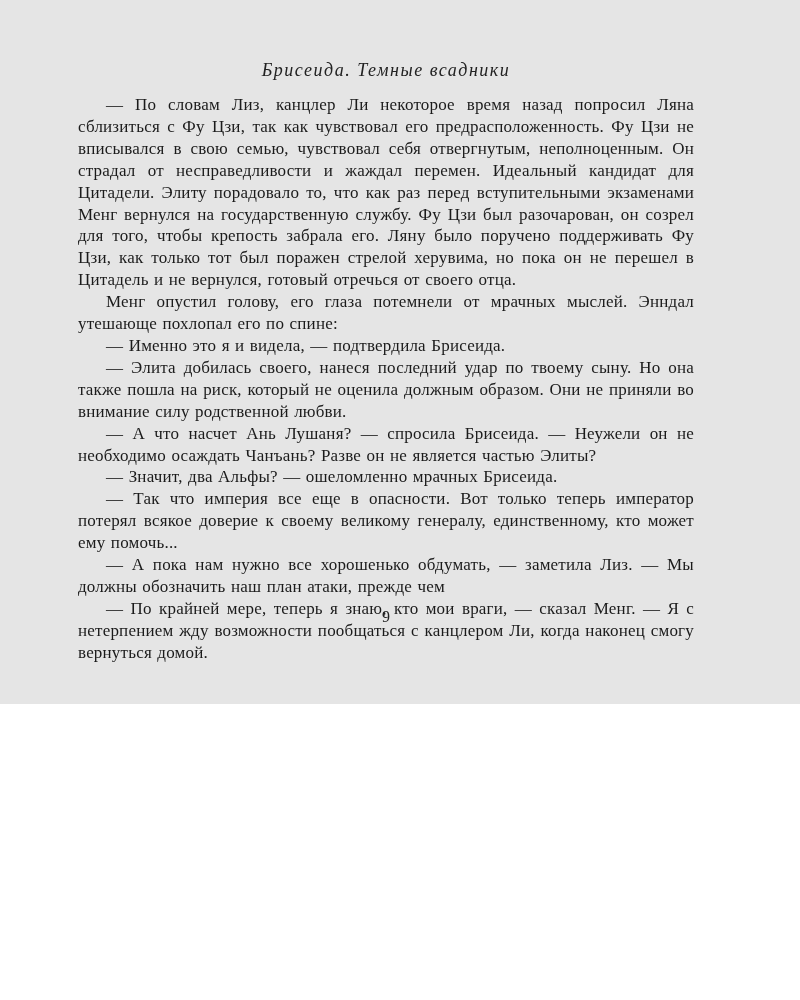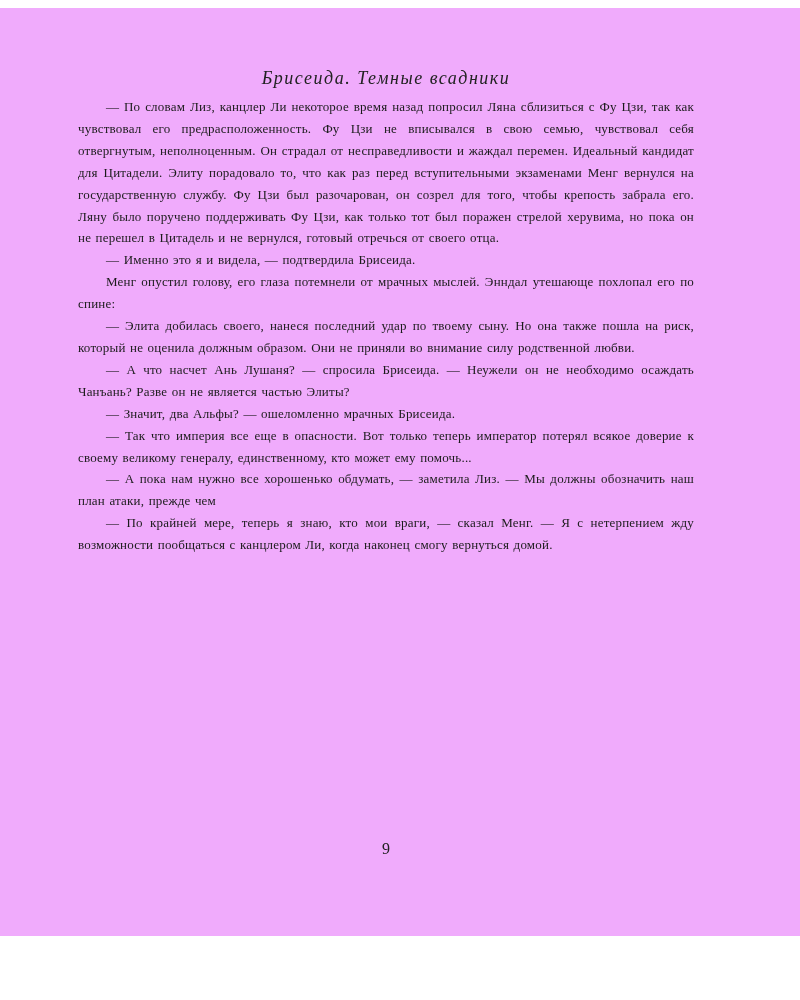--- a/index.html
+++ b/index.html
@@ -3,45 +3,44 @@
 <meta charset="utf-8">
 <style>
   html, body {
     margin: 0;
     padding: 0;
     background: #ffffff;
   }
   .book-page {
     position: relative;
     width: 800px;
-    height: 928px;
-    background: #f0abfc;
+    height: 704px;
+    background: #e5e5e5;
     color: #1b1b1b;
     font-family: "Liberation Serif", "DejaVu Serif", serif;
     box-sizing: border-box;
     overflow: hidden;
-    margin-top: 8px;
   }
   .running-header {
     position: absolute;
     top: 60px;
     left: 78px;
     width: 616px;
     text-align: center;
     font-style: italic;
     font-size: 18px;
     letter-spacing: 1.5px;
     color: #222222;
   }
   .page-text {
     position: absolute;
-    top: 88px;
+    top: 94px;
     left: 78px;
     width: 616px;
-    font-size: 13px;
+    font-size: 17px;
     line-height: 21.9px;
     text-align: justify;
     letter-spacing: 0.2px;
     word-spacing: 1px;
     hyphens: auto;
     -webkit-hyphens: auto;
   }
   .page-text p.para {
     margin: 0;
     padding: 0;
@@ -58,22 +57,22 @@
   }
 </style>
 </head>
 <body>
 
 <div class="book-page">
   <div class="running-header">Брисеида. Темные всадники</div>
 
   <div class="page-text">
       <p class="para">— По словам Лиз, канцлер Ли некоторое время назад попросил Ляна сблизиться с Фу Цзи, так как чувствовал его предрасположенность. Фу Цзи не вписывался в свою семью, чувствовал себя отвергнутым, неполноценным. Он страдал от несправедливости и жаждал перемен. Идеальный кандидат для Цитадели. Элиту порадовало то, что как раз перед вступительными экзаменами Менг вернулся на государственную службу. Фу Цзи был разочарован, он созрел для того, чтобы крепость забрала его. Ляну было поручено поддерживать Фу Цзи, как только тот был поражен стрелой херувима, но пока он не перешел в Цитадель и не вернулся, готовый отречься от своего отца.</p>
+      <p class="para">Менг опустил голову, его глаза потемнели от мрачных мыслей. Энндал утешающе похлопал его по спине:</p>
       <p class="para">— Именно это я и видела, — подтвердила Брисеида.</p>
-      <p class="para">Менг опустил голову, его глаза потемнели от мрачных мыслей. Энндал утешающе похлопал его по спине:</p>
       <p class="para">— Элита добилась своего, нанеся последний удар по твоему сыну. Но она также пошла на риск, который не оценила должным образом. Они не приняли во внимание силу родственной любви.</p>
       <p class="para">— А что насчет Ань Лушаня? — спросила Брисеида. — Неужели он не необходимо осаждать Чанъань? Разве он не является частью Элиты?</p>
       <p class="para">— Значит, два Альфы? — ошеломленно мрачных Брисеида.</p>
       <p class="para">— Так что империя все еще в опасности. Вот только теперь император потерял всякое доверие к своему великому генералу, единственному, кто может ему помочь...</p>
       <p class="para">— А пока нам нужно все хорошенько обдумать, — заметила Лиз. — Мы должны обозначить наш план атаки, прежде чем</p>
       <p class="para">— По крайней мере, теперь я знаю, кто мои враги, — сказал Менг. — Я с нетерпением жду возможности пообщаться с канцлером Ли, когда наконец смогу вернуться домой.</p>
     </div>
 
   <div class="page-number">9</div>
 </div>

